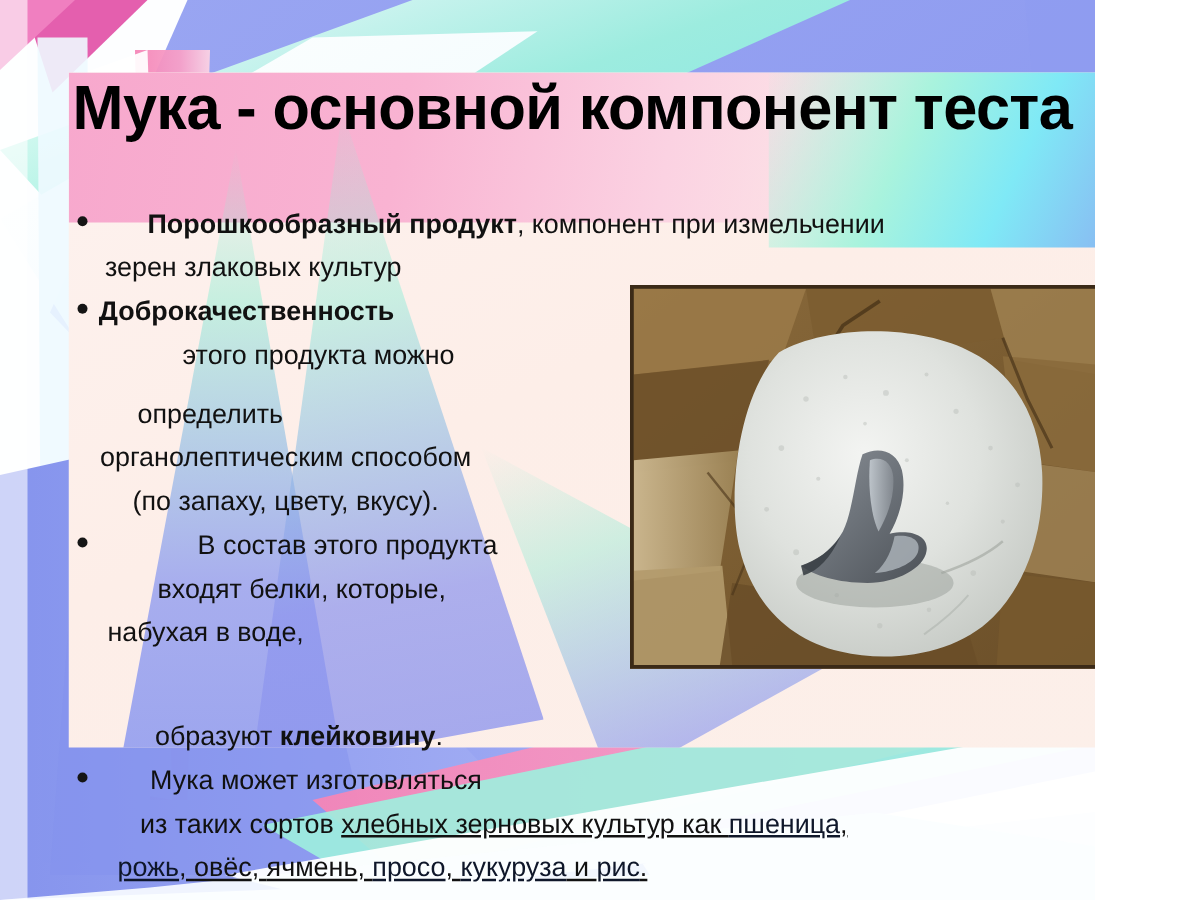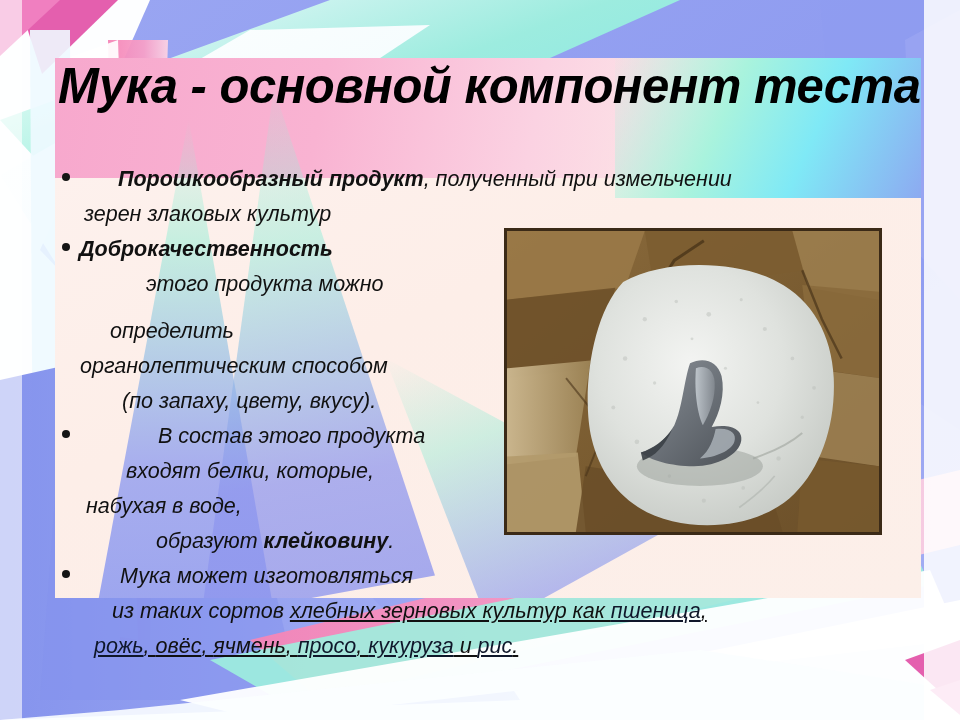--- a/index.html
+++ b/index.html
@@ -1,21 +1,21 @@
 <!DOCTYPE html>
 <html><head>
 <meta charset="utf-8">
 <style>
   html,body{margin:0;padding:0;}
   body{
     width:960px;height:720px;overflow:hidden;
     font-family:"Liberation Sans","DejaVu Sans",sans-serif;
     background:#ffffff;
   }
-  #slide{position:relative;width:960px;height:720px;overflow:hidden;background:#fdfdff;font-style:italic;}
+  #slide{position:relative;width:876px;height:720px;overflow:hidden;background:#fdfdff;}
 
   
   .bg{position:absolute;inset:0;overflow:hidden;}
   .bg svg{position:absolute;top:0;left:0;width:960px;height:720px;display:block;}
 
   
   #panel{
     position:absolute;left:55px;top:58px;width:866px;height:540px;
     background:linear-gradient(155deg,#fdf2ef 0%,#fdeee8 45%,#fcefe9 100%);
     overflow:hidden;
@@ -159,37 +159,37 @@
     <div class="spikeA"></div>
     <div class="spikeB"></div>
     <div class="spikeC"></div>
   </div>
 
   <div id="title">Мука - основной компонент теста</div>
 
   <div id="body">
       <div class="bullet-row">
         <span class="bullet-dot"></span>
-        <span class="ln ind0" style="padding-left: 62px;"><b>Порошкообразный продукт</b><span>, полученный при измельчении</span></span>
+        <span class="ln ind0" style="padding-left: 62px;"><b>Порошкообразный продукт</b><span>, компонент при измельчении</span></span>
         <span class="ln ind1" style="padding-left: 28px;"><span>зерен злаковых культур</span></span>
       </div>
       <div class="bullet-row">
         <span class="bullet-dot"></span>
         <span class="ln ind1" style="padding-left: 23px;"><b>Доброкачественность</b></span>
         <span class="ln ind2" style="padding-left: 54px;"><span>этого продукта можно</span></span>
         <span class="ln ind3" style="padding-left: 54px; margin-top: 12px;"><span>определить</span></span>
         <span class="ln ind4" style="padding-left: 24px;"><span>органолептическим способом</span></span>
-        <span class="ln ind5" style="padding-left: 66px;"><span>(по запаху, цвету, вкусу).</span></span>
+        <span class="ln ind5" style="padding-left: 50px;"><span>(по запаху, цвету, вкусу).</span></span>
       </div>
       <div class="bullet-row">
         <span class="bullet-dot"></span>
         <span class="ln ind2" style="padding-left: 66px;"><span>В состав этого продукта</span></span>
         <span class="ln ind3" style="padding-left: 70px;"><span>входят белки, которые,</span></span>
         <span class="ln ind4" style="padding-left: 30px;"><span>набухая в воде,</span></span>
-        <span class="ln ind5" style="padding-left: 100px;"><span>образуют </span><b>клейковину</b><span>.</span></span>
+        <span class="ln ind5" style="padding-left: 68px; margin-top: 48px;"><span>образуют </span><b>клейковину</b><span>.</span></span>
       </div>
       <div class="bullet-row">
         <span class="bullet-dot"></span>
         <span class="ln ind3" style="padding-left: 64px;"><span>Мука может изготовляться</span></span>
         <span class="ln ind4" style="padding-left: 56px;"><span>из таких сортов </span><span class="uline">хлебных зерновых культур как </span><a class="lnk" href="#">пшеница</a><span class="uline">,</span></span>
         <span class="ln ind5" style="padding-left: 38px;"><a class="lnk" href="#">рожь</a><span class="uline">, </span><span class="uline">овёс</span><span class="uline">, </span><span class="uline">ячмень</span><span class="uline">, </span><a class="lnk" href="#">просо</a><span class="uline">, </span><a class="lnk" href="#">кукуруза</a><span class="uline"> и </span><a class="lnk" href="#">рис</a><span class="uline">.</span></span>
       </div>
     </div>
 
   <div id="photo">

